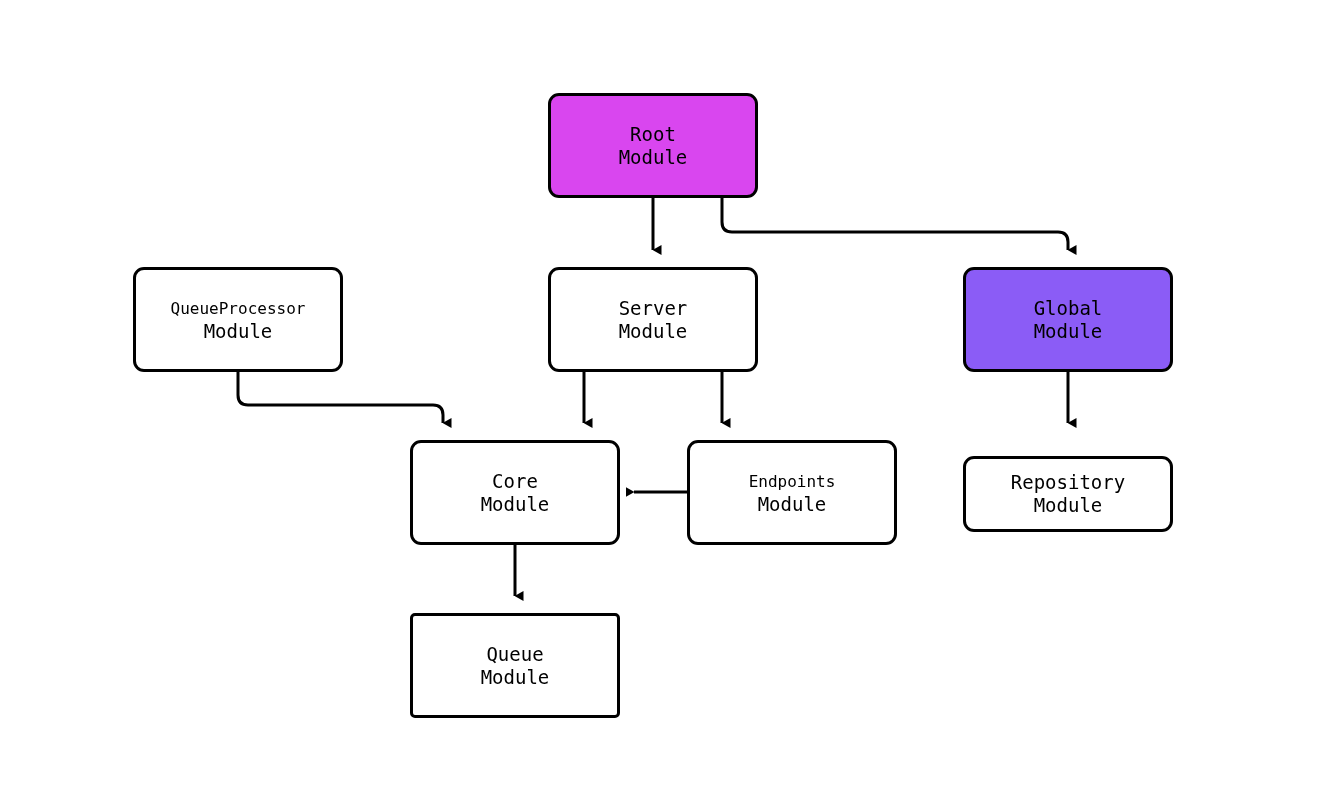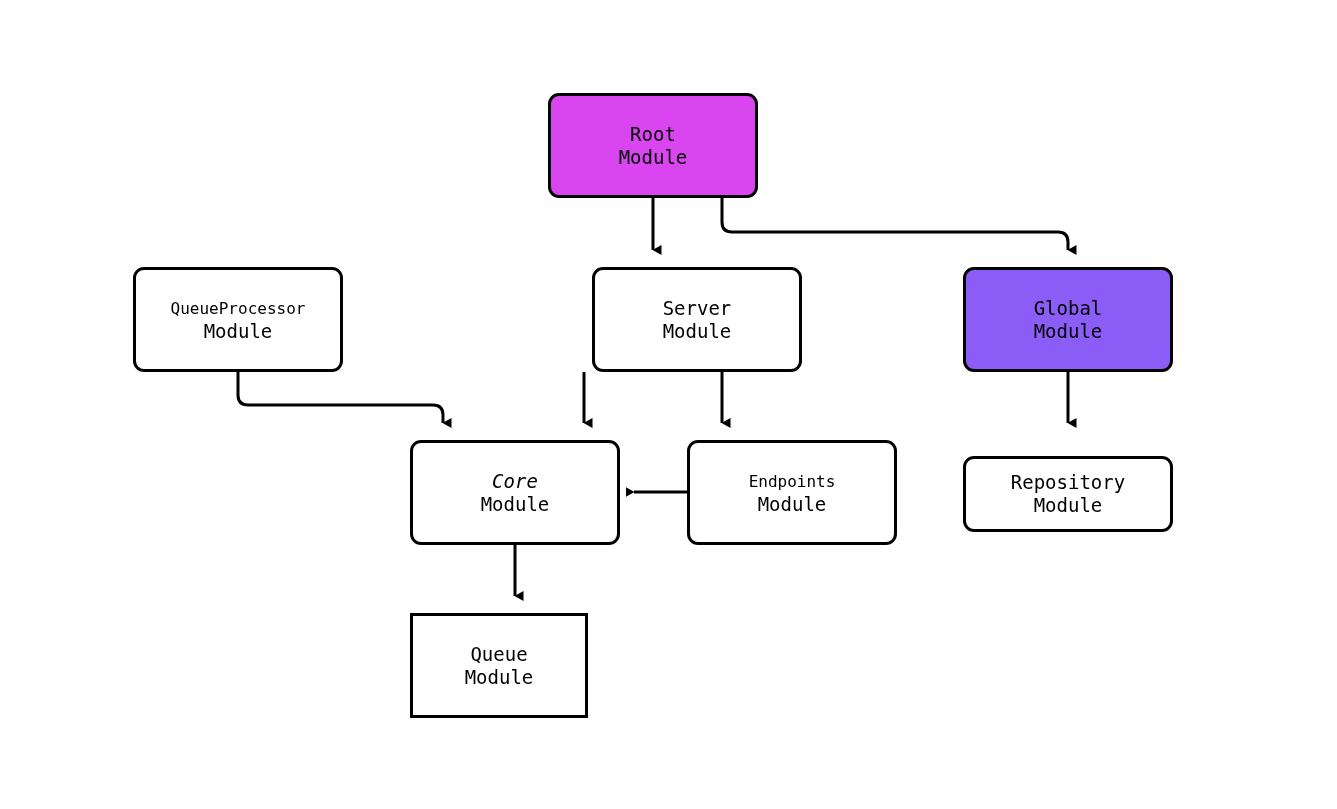--- a/index.html
+++ b/index.html
@@ -89,43 +89,43 @@
   <div class="node" style="left: 548px; top: 93px; width: 210px; height: 105px; border-color: rgb(0, 0, 0); border-width: 3px; border-radius: 11px; background: #d946ef;">
     <span class="node-label-line" style="font-size: 19px;">Root</span>
     <span class="node-label-line" style="font-size: 19px;">Module</span>
   </div>
 
   <div class="node" style="left: 133px; top: 267px; width: 210px; height: 105px; border-color: rgb(0, 0, 0); border-width: 3px; border-radius: 11px; background: rgb(255, 255, 255);">
     <span class="node-label-line" style="font-size: 16px;">QueueProcessor</span>
     <span class="node-label-line" style="font-size: 19px;">Module</span>
   </div>
 
-  <div class="node" style="left: 548px; top: 267px; width: 210px; height: 105px; border-color: rgb(0, 0, 0); border-width: 3px; border-radius: 11px; background: rgb(255, 255, 255); margin-left: 44px;">
+  <div class="node" style="left: 548px; top: 267px; width: 210px; height: 105px; border-color: rgb(0, 0, 0); border-width: 3px; border-radius: 11px; background: rgb(255, 255, 255);">
     <span class="node-label-line" style="font-size: 19px;">Server</span>
     <span class="node-label-line" style="font-size: 19px;">Module</span>
   </div>
 
   <div class="node" style="left: 963px; top: 267px; width: 210px; height: 105px; border-color: rgb(0, 0, 0); border-width: 3px; border-radius: 11px; background: #8b5cf6;">
     <span class="node-label-line" style="font-size: 19px;">Global</span>
     <span class="node-label-line" style="font-size: 19px;">Module</span>
   </div>
 
   <div class="node" style="left: 410px; top: 440px; width: 210px; height: 105px; border-color: rgb(0, 0, 0); border-width: 3px; border-radius: 11px; background: rgb(255, 255, 255);">
-    <span class="node-label-line" style="font-size: 19px; font-style: italic;">Core</span>
+    <span class="node-label-line" style="font-size: 19px;">Core</span>
     <span class="node-label-line" style="font-size: 19px;">Module</span>
   </div>
 
   <div class="node" style="left: 687px; top: 440px; width: 210px; height: 105px; border-color: rgb(0, 0, 0); border-width: 3px; border-radius: 11px; background: rgb(255, 255, 255);">
     <span class="node-label-line" style="font-size: 16px;">Endpoints</span>
     <span class="node-label-line" style="font-size: 19px;">Module</span>
   </div>
 
   <div class="node" style="left: 963px; top: 456px; width: 210px; height: 76px; border-color: rgb(0, 0, 0); border-width: 3px; border-radius: 11px; background: rgb(255, 255, 255);">
     <span class="node-label-line" style="font-size: 19px;">Repository</span>
     <span class="node-label-line" style="font-size: 19px;">Module</span>
   </div>
 
-  <div class="node" style="left: 410px; top: 613px; width: 178px; height: 105px; border-color: rgb(0, 0, 0); border-width: 3px; border-radius: 0; background: rgb(255, 255, 255);">
+  <div class="node" style="left: 410px; top: 613px; width: 210px; height: 105px; border-color: rgb(0, 0, 0); border-width: 3px; border-radius: 5px; background: rgb(255, 255, 255);">
     <span class="node-label-line" style="font-size: 19px;">Queue</span>
     <span class="node-label-line" style="font-size: 19px;">Module</span>
   </div>
 
 </div>
 
 </body></html>

